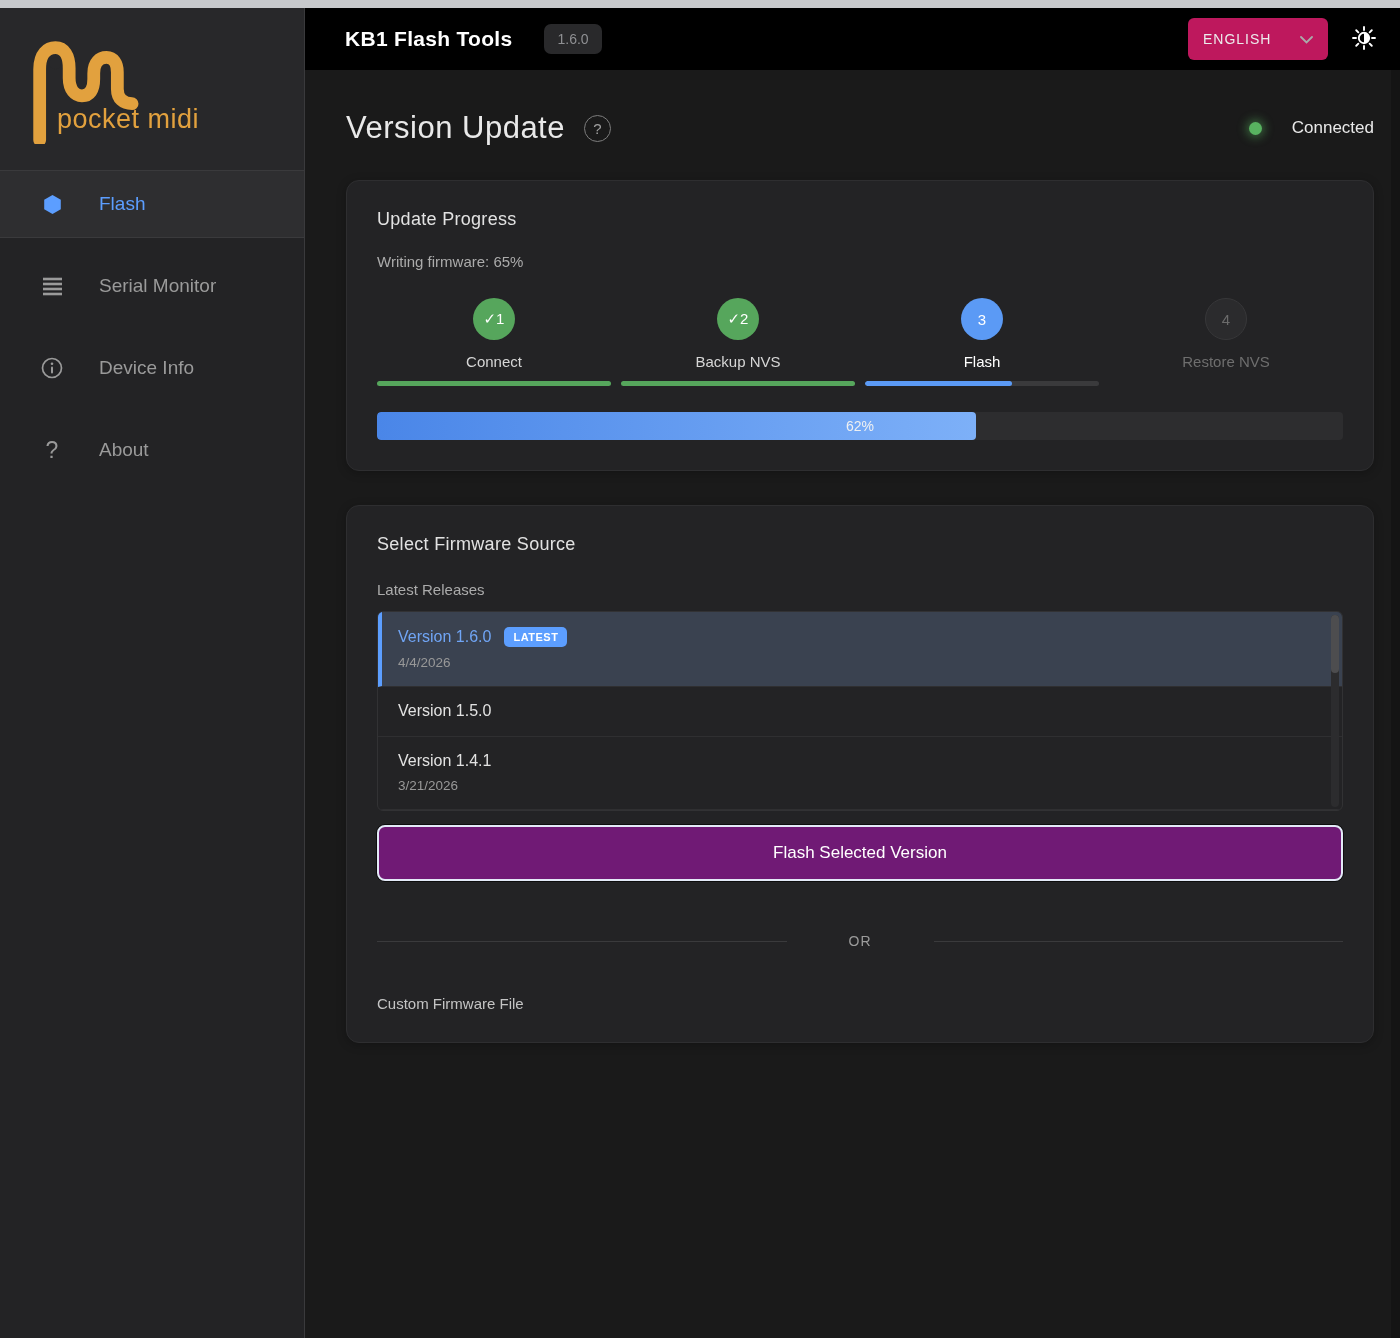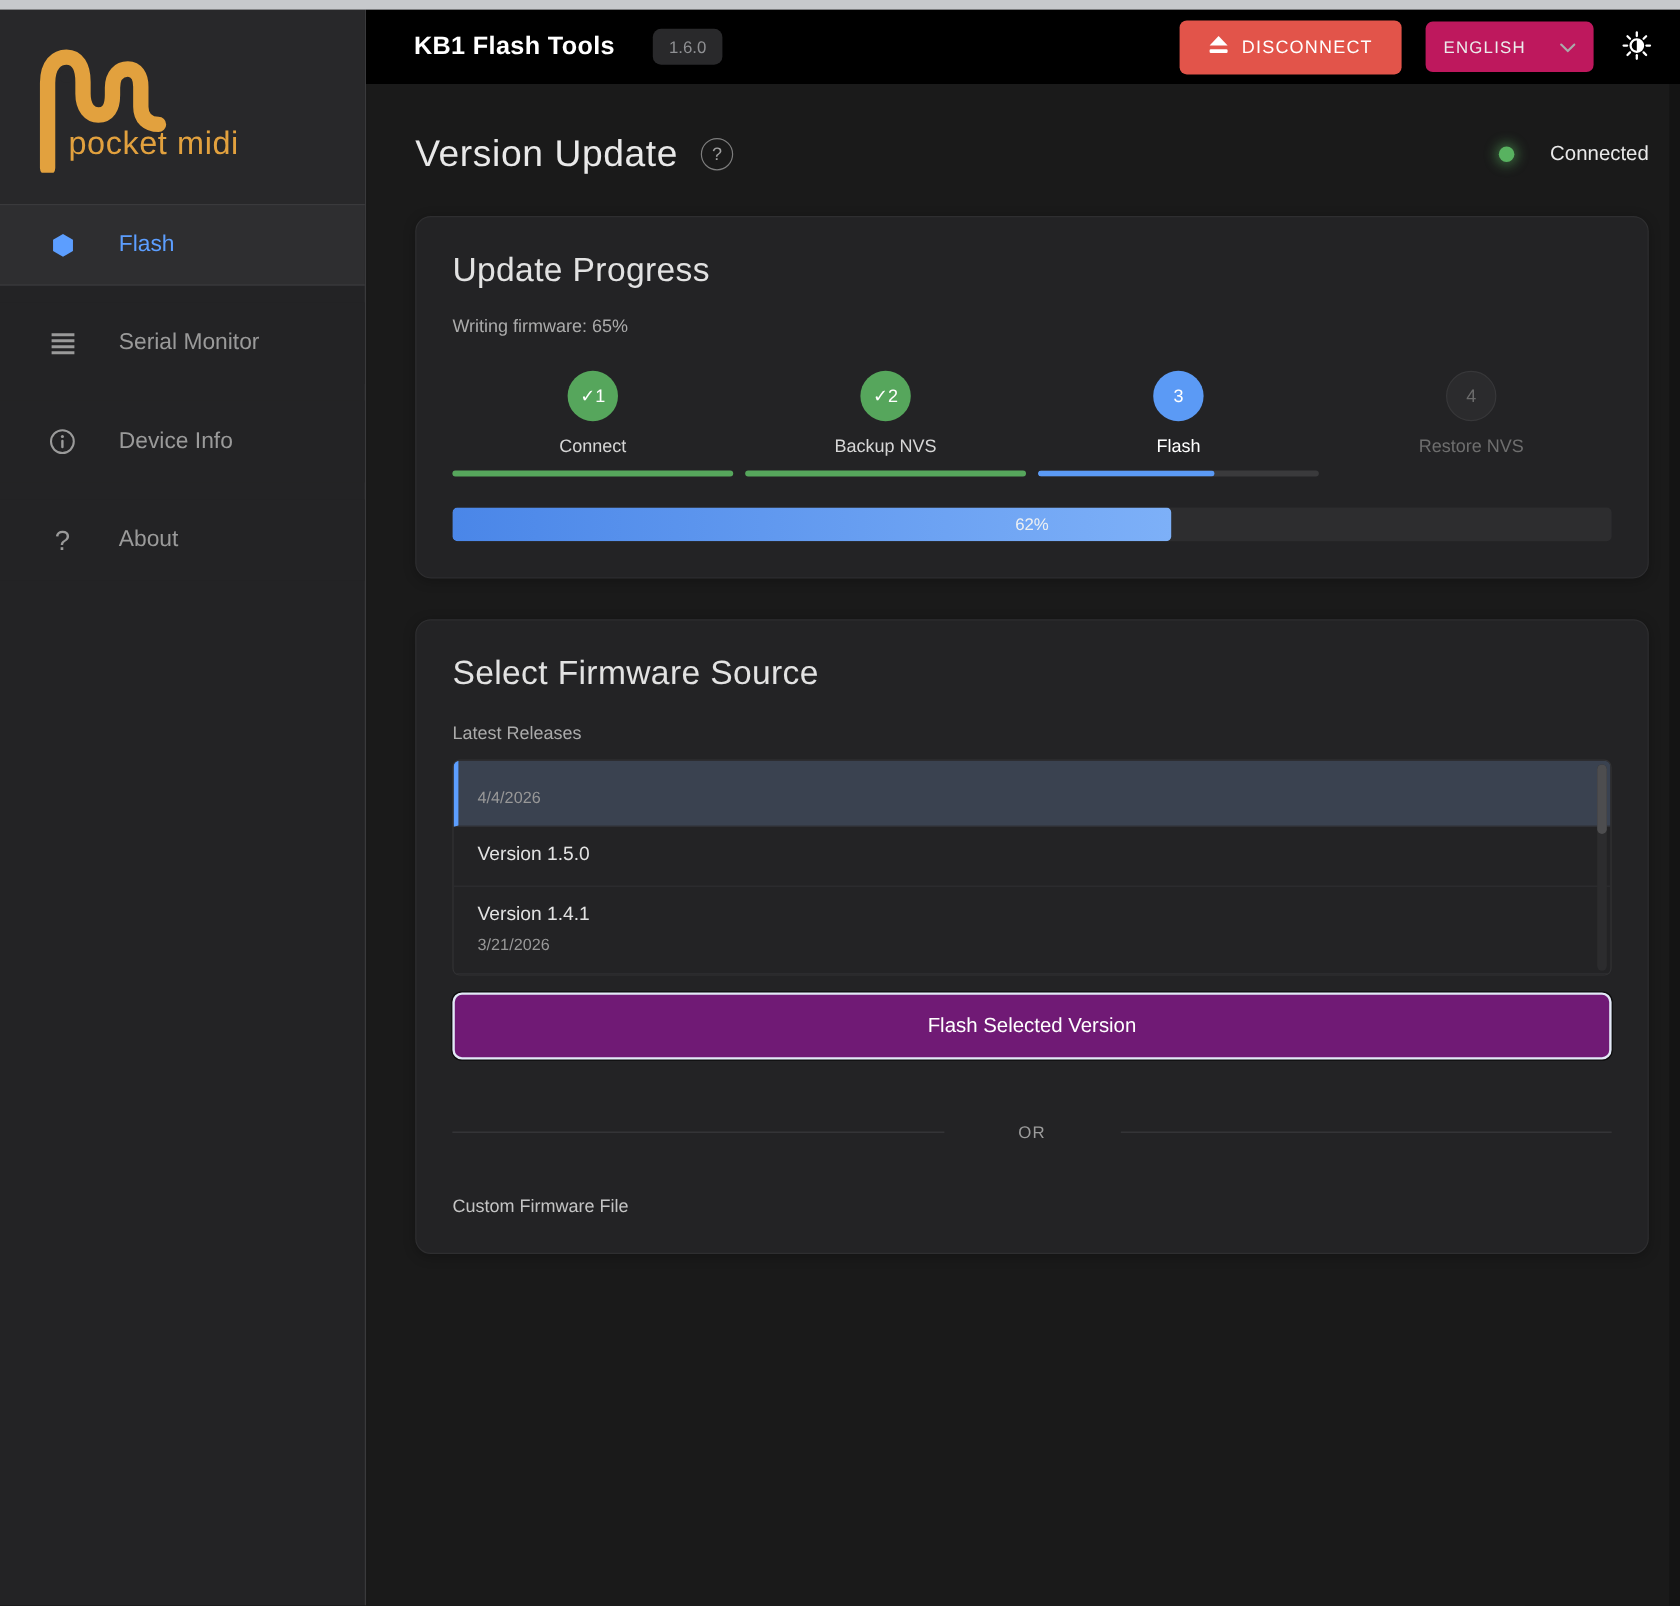--- a/index.html
+++ b/index.html
@@ -40,21 +40,21 @@
 
   .title-row { display:flex; align-items:center; justify-content:space-between; }
   .title-left { display:flex; align-items:center; gap:19px; }
   .page-title { font-size:31px; font-weight:300; color:#e9e9e9; letter-spacing:0.5px; }
   .help-circle { width:27px; height:27px; border:1.5px solid #7d7d7d; border-radius:50%; color:#a0a0a0; font-size:15px; display:flex; align-items:center; justify-content:center; }
   .status { display:flex; align-items:center; gap:30px; }
   .status-dot { width:13px; height:13px; border-radius:50%; background:#58b260; box-shadow:0 0 10px 3px rgba(88,178,96,0.45); }
   .status-label { font-size:17px; color:#e9e9e9; }
 
   .card { margin-top:34px; background:#232325; border:1px solid #2e2e30; border-radius:13px; padding:28px 30px 30px; box-shadow:0 2px 10px rgba(0,0,0,0.25); }
-  .card h2 { font-size:28px; font-weight:400; color:#e2e2e2; letter-spacing:0.3px; }
+  .card h2 { font-size:18px; font-weight:400; color:#e2e2e2; letter-spacing:0.3px; }
 
   
   .status-text { margin-top:23px; font-size:15px; color:#ababab; }
   .stepper { margin-top:28px; display:grid; grid-template-columns:repeat(4,1fr); column-gap:10px; }
   .step { display:flex; flex-direction:column; align-items:center; }
   .step-circle { width:42px; height:42px; border-radius:50%; display:flex; align-items:center; justify-content:center; font-size:15px; color:#fff; }
   .step.done .step-circle { background:#56a65c; }
   .step.active .step-circle { background:#5b9af5; }
   .step.pending .step-circle { background:#2b2b2d; border:1px solid #373739; color:#6b6b6b; }
   .step-label { margin-top:13px; font-size:15px; }
@@ -143,29 +143,20 @@
       <span class="nav-icon about-glyph">?</span>
       <span>About</span>
     </div>
   </nav>
 </aside>
 
 <header class="header">
   <span class="header-title">KB1 Flash Tools</span>
   <span class="version-badge">1.6.0</span>
   <span class="header-spacer"></span>
-  <button class="disconnect-btn">
-    <span>
-      <svg width="17" height="15" viewBox="0 0 17 15">
-          <polygon points="8.5,0 16,8 1,8" fill="#fff"></polygon>
-          <rect x="1" y="11" width="15" height="3.2" rx="1" fill="#fff"></rect>
-        </svg>
-    </span>
-    <span>DISCONNECT</span>
-  </button>
   <div class="lang-select">
     <span>ENGLISH</span>
     <span>
       <svg width="13" height="8" viewBox="0 0 13 8">
           <path d="M1 1 L6.5 6.5 L12 1" fill="none" stroke="#aaa" stroke-width="1.8" stroke-linecap="round"></path>
         </svg>
     </span>
   </div>
   <button class="theme-toggle">
     <span>
@@ -234,20 +225,24 @@
       <div class="overall-pct">62%</div>
     </div>
   </section>
 
   <section class="card">
     <h2>Select Firmware Source</h2>
     <div class="releases-label">Latest Releases</div>
 
     <div class="release-list">
       <div class="release-item selected">
+        <div class="release-ver">
+          <span>Version 1.6.0</span>
+          <span class="latest-badge">LATEST</span>
+        </div>
         <div class="release-date">4/4/2026</div>
       </div>
       <div class="release-item">
         <div class="release-ver">
             <span>Version 1.5.0</span>
           </div>
       </div>
       <div class="release-item">
         <div class="release-ver">
             <span>Version 1.4.1</span>

